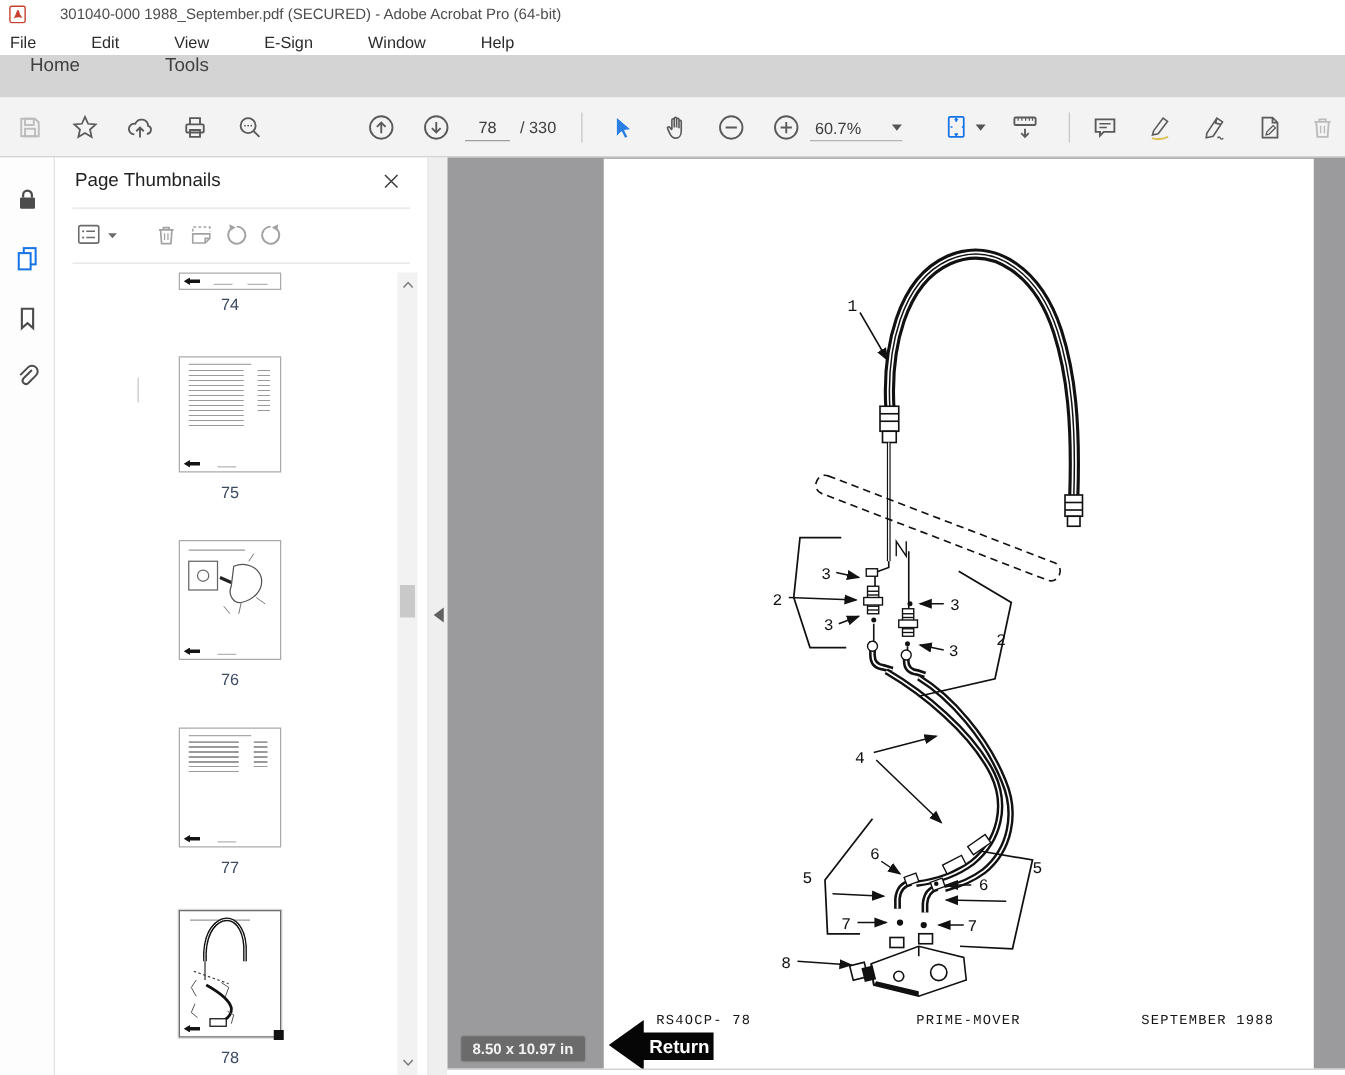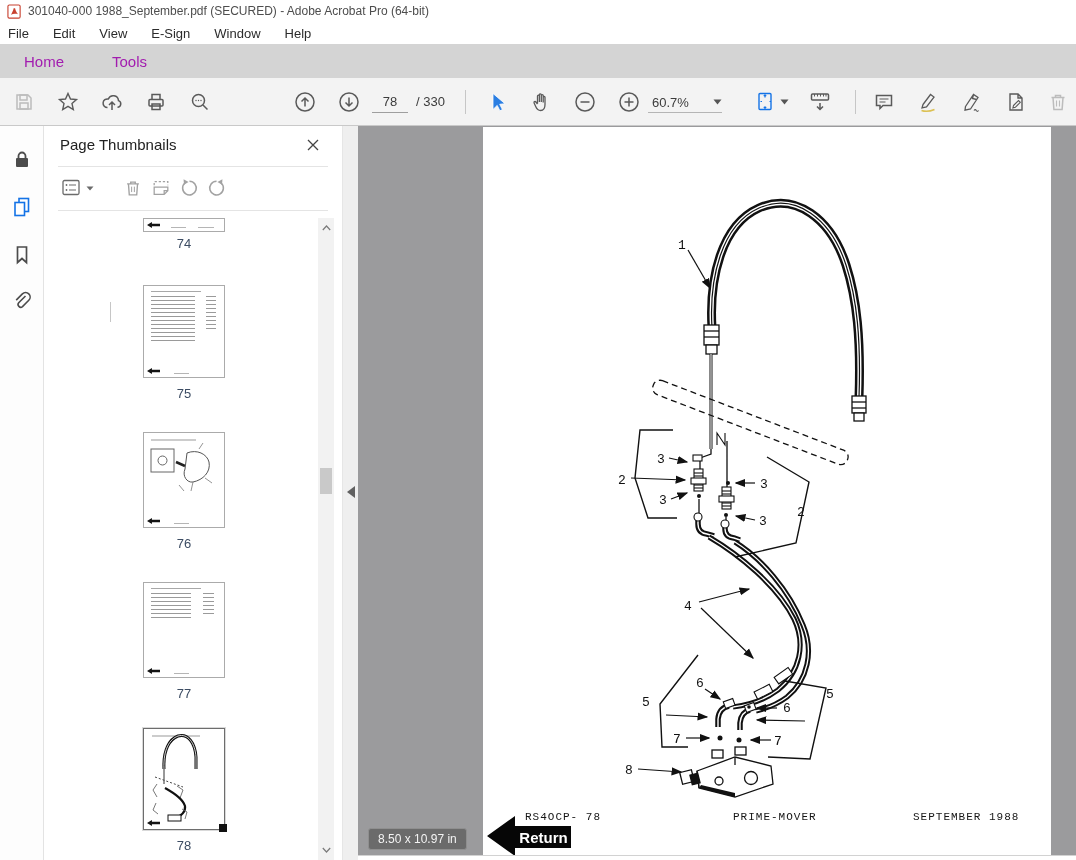--- a/index.html
+++ b/index.html
@@ -1,29 +1,29 @@
 <!DOCTYPE html>
 <html><head>
 <meta charset="utf-8">
 <style>
   html,body{margin:0;padding:0;background:#fff;}
   body{width:1076px;height:860px;position:relative;overflow:hidden;
        font-family:"Liberation Sans",sans-serif;-webkit-font-smoothing:antialiased;}
-  .abs{position:absolute;}
+  .abs{position:absolute;gap:20px;}
   
   .titlebar{left:0;top:0;width:1076px;height:22px;background:#fff;display:flex;align-items:center;}
   .titlebar .title{font-size:12px;color:#4d4d4d;margin-left:6px;}
   .app-icon{width:15px;height:15px;margin-left:7px;}
   
   .menubar{left:0;top:22px;width:1076px;height:22px;background:#fff;display:flex;align-items:center;}
   .menu-item{font-size:13px;color:#2b2b2b;padding:0 12px;height:22px;display:flex;align-items:center;cursor:default;}
   .menu-item:first-child{padding-left:8px;}
   
   .tabbar{left:0;top:44px;width:1076px;height:34px;background:#d4d4d4;display:flex;}
-  .tab{height:34px;display:flex;align-items:center;font-size:15px;color:#a21caf;padding:0 24px;}
+  .tab{height:34px;display:flex;align-items:flex-start;font-size:15px;color:#404040;padding:0 24px;}
   .tab.doc{background:#f3f3f3;border-left:1px solid #bdbdbd;border-right:1px solid #bdbdbd;
            font-size:14px;padding:0 14px;min-width:148px;justify-content:space-between;}
   .tab .x{margin-left:14px;display:flex;align-items:center;}
   
   .toolbar{left:0;top:78px;width:1076px;height:48px;background:#f3f3f3;border-bottom:1px solid #c9c9c9;box-sizing:border-box;}
   .tbtn{position:absolute;top:85px;width:34px;height:34px;display:flex;align-items:center;justify-content:center;border-radius:3px;}
   .vdiv{position:absolute;top:90px;width:1px;height:24px;background:#c6c6c6;}
   .page-input{position:absolute;left:372px;top:92px;width:36px;height:20px;font-size:13px;color:#3c3c3c;
               text-align:center;border-bottom:1px solid #9e9e9e;line-height:20px;}
   .page-total{position:absolute;left:416px;top:92px;height:20px;line-height:20px;font-size:13px;color:#3c3c3c;}
@@ -60,21 +60,21 @@
   .docpane{position:absolute;left:358px;top:0;width:718px;height:729px;background:#9b9b9d;}
   .page{position:absolute;left:125px;top:1px;width:568px;height:728px;background:#fff;}
   .fig-title{position:absolute;left:45px;top:38px;font-family:"Liberation Mono",monospace;
              font-size:11.5px;letter-spacing:1.4px;color:#161616;white-space:nowrap;}
   .pg-foot{position:absolute;top:684px;font-family:"Liberation Mono",monospace;font-size:11px;
            letter-spacing:1px;color:#161616;white-space:nowrap;}
   .diagram{position:absolute;left:0;top:60px;}
   .diagram text{font-family:"Liberation Mono",monospace;font-size:13px;fill:#111;}
   
   .size-tip{left:368px;top:828px;background:#6b6b6b;border:1px solid #8f8f8f;border-radius:3px;
-            color:#f3f3f3;font-size:12px;padding:3px 9px;white-space:nowrap;}
+            color:#f3f3f3;font-size:12px;padding:3px 9px;white-space:nowrap;font-weight:bold;}
   .return-stamp{left:487px;top:815px;width:84px;height:44px;}
   .return-stamp .lbl{position:absolute;left:29px;top:11px;width:55px;height:22px;background:transparent;
       color:#fff;font-weight:bold;font-size:15px;display:flex;align-items:center;justify-content:center;}
   .bottom-strip{left:358px;top:855px;width:718px;height:5px;background:#fff;border-top:1px solid #d2d2d2;box-sizing:border-box;}
   svg{display:block;}
 </style>
 </head>
 <body>
 
 <div class="abs titlebar">

